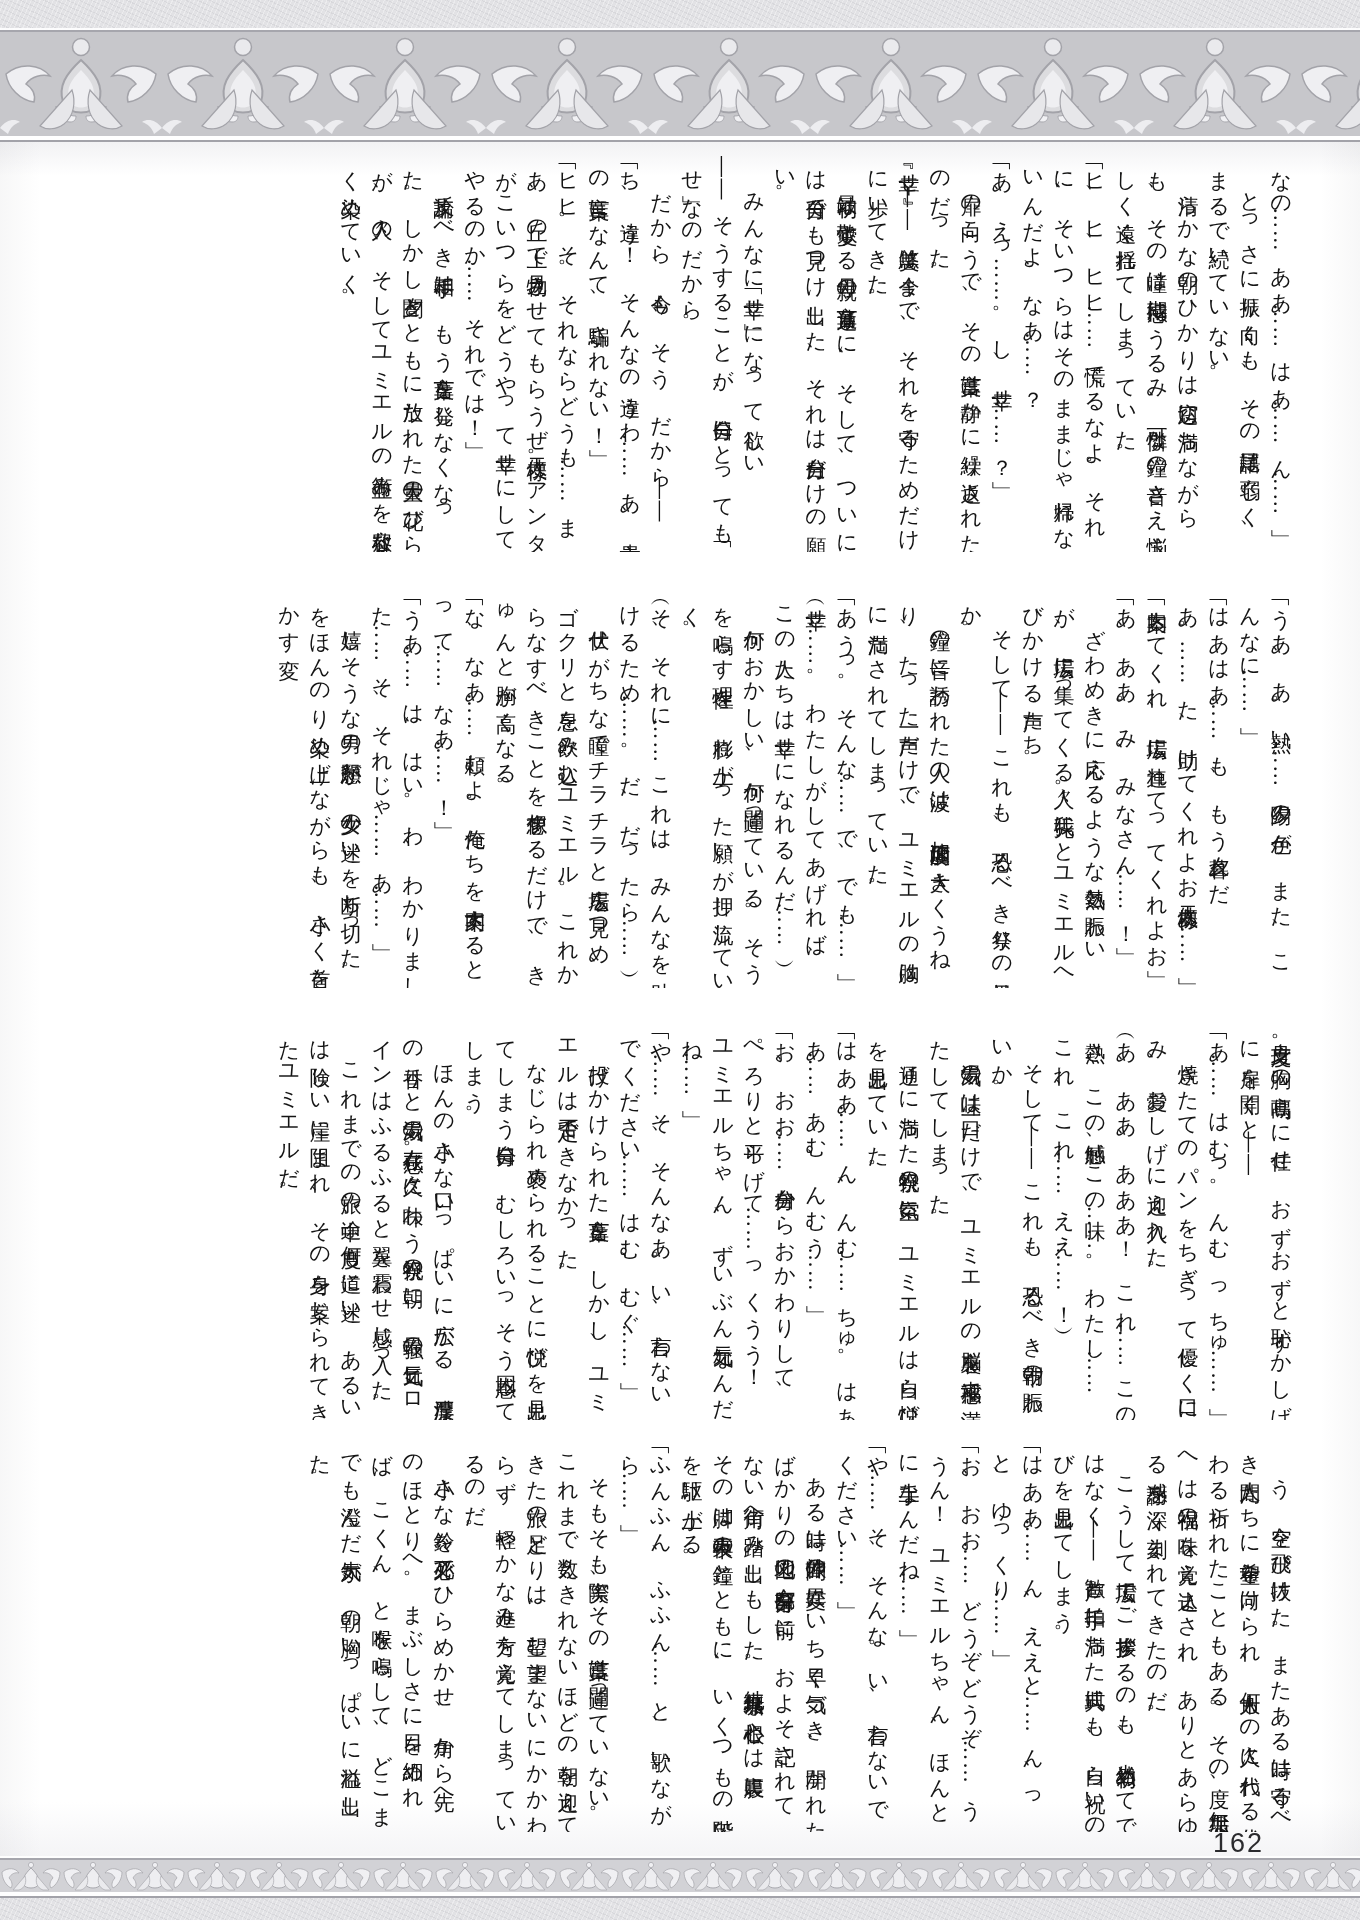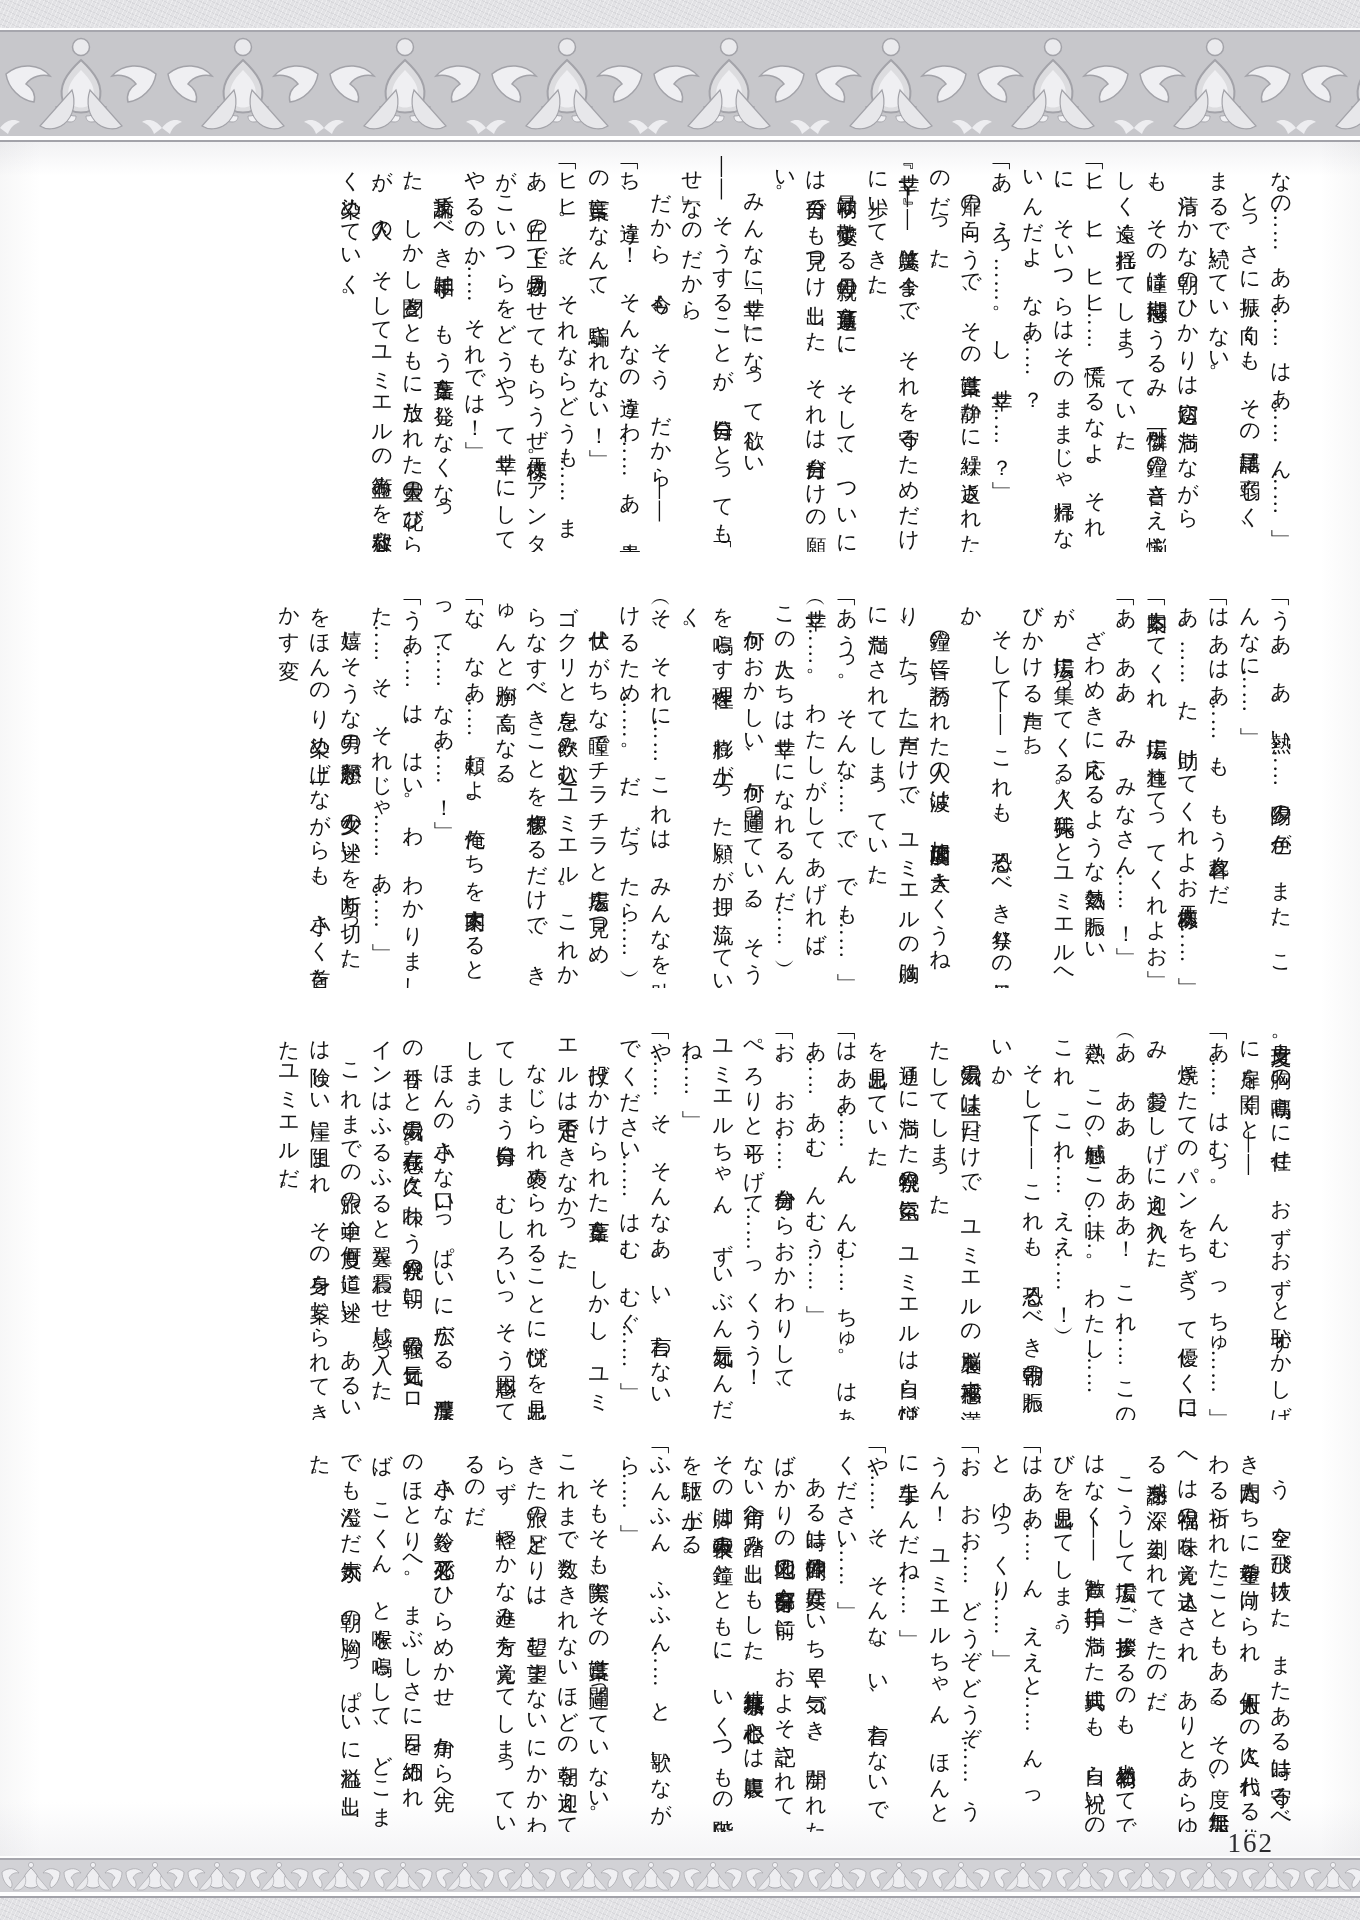--- a/index.html
+++ b/index.html
@@ -53,22 +53,22 @@
     color:#141414;
     text-align:start;
     overflow:hidden;
   }
   .row-1{top:14px;height:396px;}
   .row-2{top:450px;height:396px;}
   .row-3{top:884px;height:394px;}
   .row-4{top:1298px;height:392px;}
 
   .page-num{
-    position:absolute;top:1686px;right:86px;
-    font-family:Liberation Serif, serif;
+    position:absolute;top:1686px;right:96px;
+    font-family:Liberation Sans, sans-serif;
     font-size:27px;color:#2b2b2e;letter-spacing:2px;
   }
 </style>
 </head>
 <body>
 
 <div class="page">
 
   <div class="edge edge-top"></div>
 

